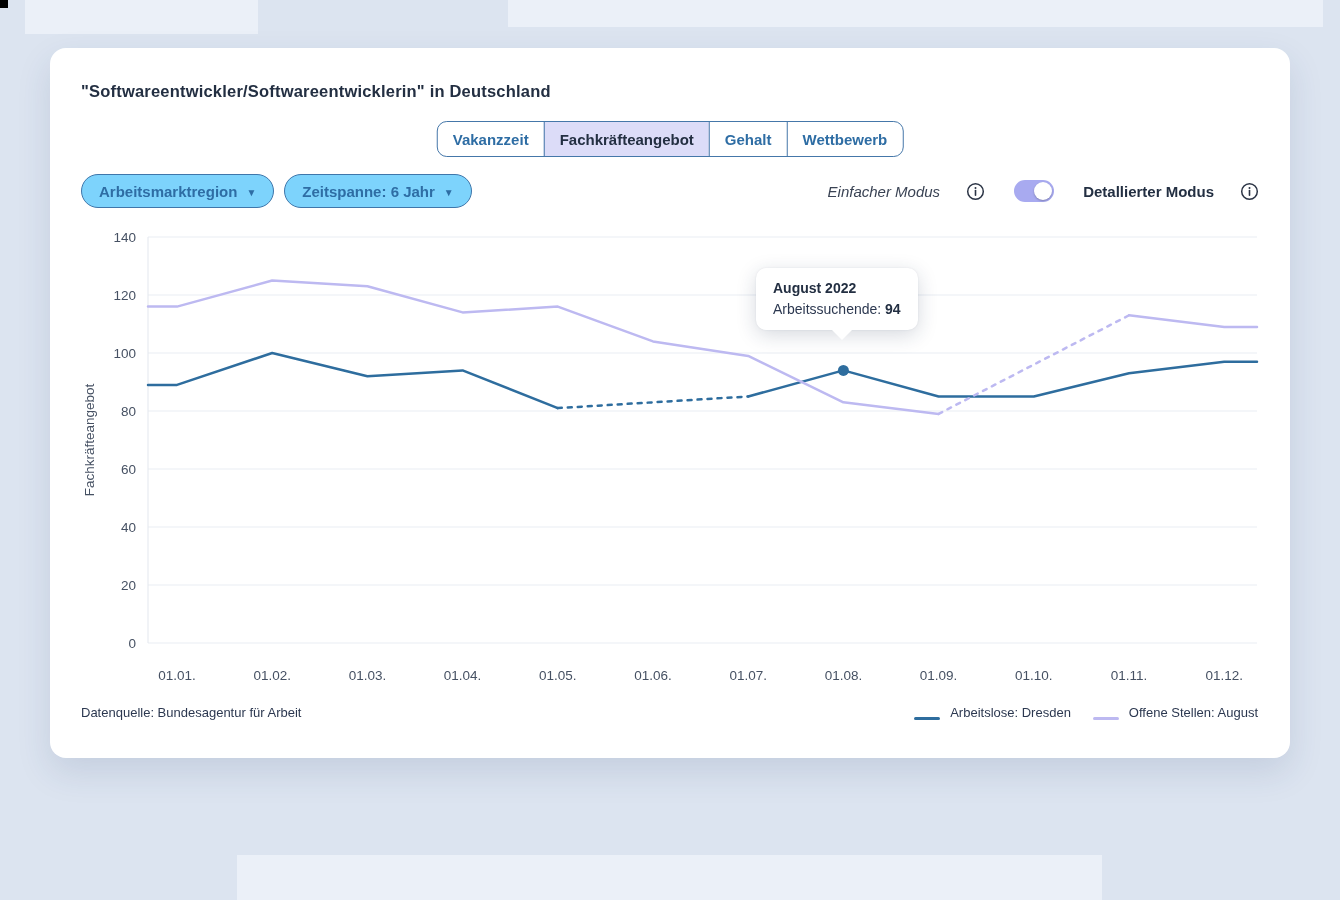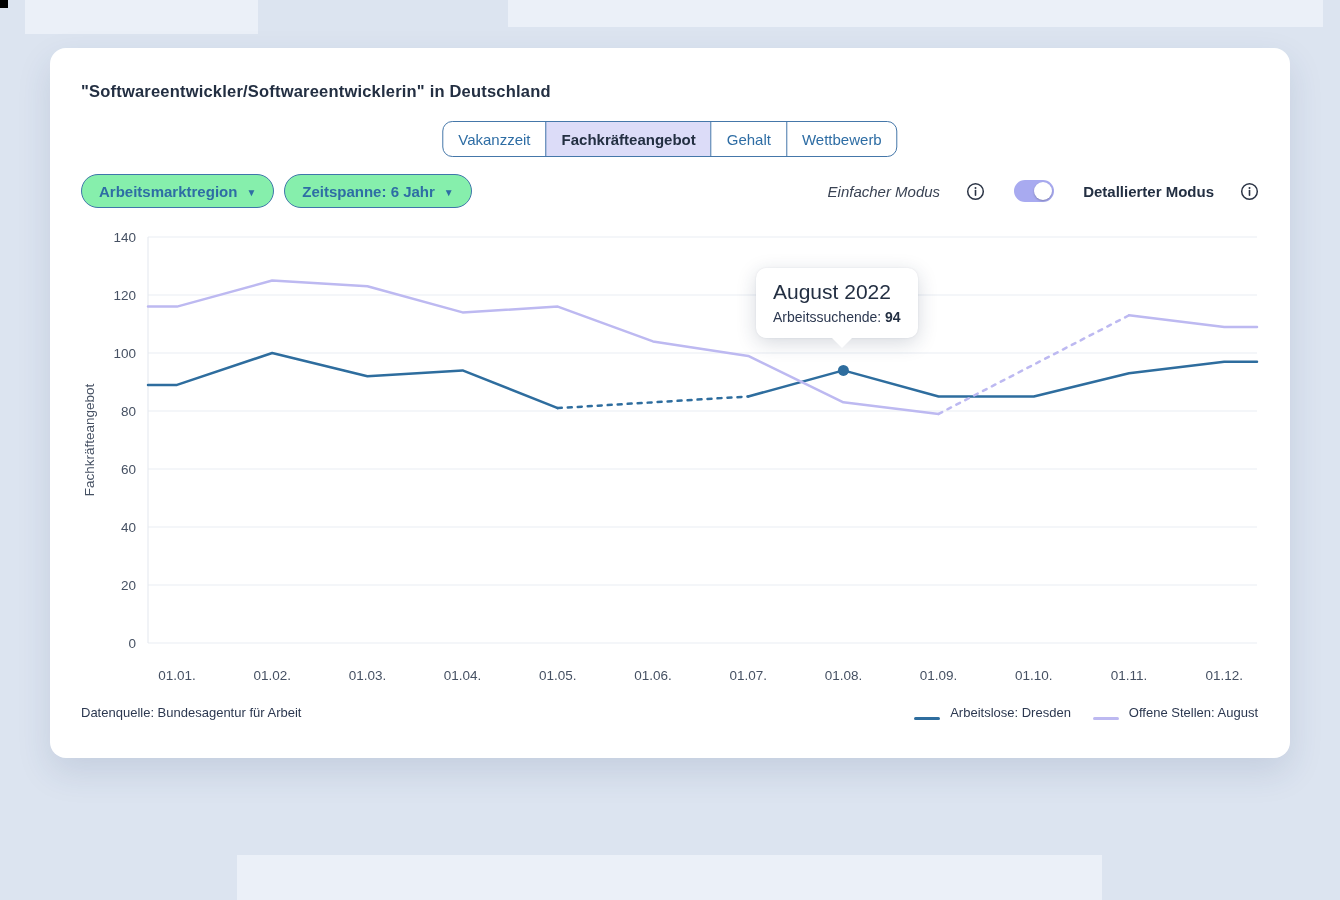--- a/index.html
+++ b/index.html
@@ -7,49 +7,49 @@
   .bg-patch{position:absolute;background:#ebf0f8}
   .screen-artifact{position:absolute;left:0;top:0;width:8px;height:8px;background:#000}
 
   .card{position:absolute;left:50px;top:48px;width:1240px;height:710px;background:#fff;border-radius:16px;
         box-shadow:0 14px 34px rgba(40,60,110,.13)}
 
   .title{position:absolute;left:31px;top:34px;font-size:16.5px;font-weight:700;color:#232f42;letter-spacing:.2px}
 
   .tabs{position:absolute;top:73px;left:50%;transform:translateX(-50%);display:flex;border:1.5px solid #4577a9;
         border-radius:10px;overflow:hidden;background:#fff}
-  .tab{height:34px;display:flex;align-items:center;padding:0 15px;font-size:15px;font-weight:400;color:#2e6da4;
+  .tab{height:34px;display:flex;align-items:center;padding:0 15px;font-size:15px;font-weight:700;color:#2e6da4;
        border-left:1.5px solid #4577a9;cursor:pointer;white-space:nowrap}
   .tab:first-child{border-left:none}
   .tab.active{background:#dcdcf8;color:#232f42;font-weight:700}
 
   .controls{position:absolute;top:126px;left:31px;right:31px;display:flex;align-items:center}
   .btn{height:34px;box-sizing:border-box;display:flex;align-items:center;gap:9px;padding:12px 17px;
-       border:1.5px solid #3f76aa;border-radius:18px;color:#2e6da4;font-size:15px;font-weight:600;background:#86efac;
+       border:1.5px solid #3f76aa;border-radius:18px;color:#2e6da4;font-size:15px;font-weight:600;background:#7dd3fc;
        margin-right:10px;cursor:pointer;white-space:nowrap}
   .btn.export{border:none;background:#d7daf8;padding:0 20px}
   .caret{font-size:10px;margin-top:2px;color:#2e6da4}
   .dl-icon,.info-icon{display:inline-flex}
 
   .modes{margin-left:auto;display:flex;align-items:center;gap:26px}
   .mode-simple{font-style:italic;color:#3a4354;font-size:15px}
   .mode-detailed{font-weight:700;color:#232f42;font-size:15px}
   .toggle{width:40px;height:22px;border-radius:11px;background:#a8aaf0;position:relative;margin:0 3px;cursor:pointer}
   .knob{position:absolute;top:2px;right:2px;width:18px;height:18px;border-radius:50%;background:#fff;
         box-shadow:0 1px 2px rgba(0,0,0,.25)}
 
   #chart-svg{position:absolute;left:0;top:170px;display:block}
   #chart-svg text{font-family:"Liberation Sans",sans-serif;font-size:13.5px;fill:#465163}
 
   .tooltip{position:absolute;left:706px;top:220px;background:#fff;border-radius:10px;
            box-shadow:0 5px 20px rgba(30,45,80,.18),0 0 2px rgba(30,45,80,.10);
            padding:12px 17px 13px;white-space:nowrap;z-index:5}
   .tooltip:after{content:"";position:absolute;left:75px;bottom:-10px;width:0;height:0;
                  border:11px solid transparent;border-top:11px solid #fff;border-bottom:none}
-  .tt-title{font-weight:400;font-size:21px;color:#232f42;margin-bottom:5px}
+  .tt-title{font-weight:700;font-size:14px;color:#232f42;margin-bottom:5px}
   .tt-line{font-size:14px;color:#2c3850}
   .tt-line b{color:#232f42}
 
   .footer{position:absolute;left:31px;right:32px;top:657px;display:flex;align-items:center;font-size:13px;color:#2c3850}
   .legend{margin-left:auto;display:flex;gap:22px;align-items:center}
   .legend-item{display:flex;align-items:flex-end;gap:10px}
   .swatch{width:26px;height:3px;border-radius:2px}
 </style>
 </head>
 <body>

